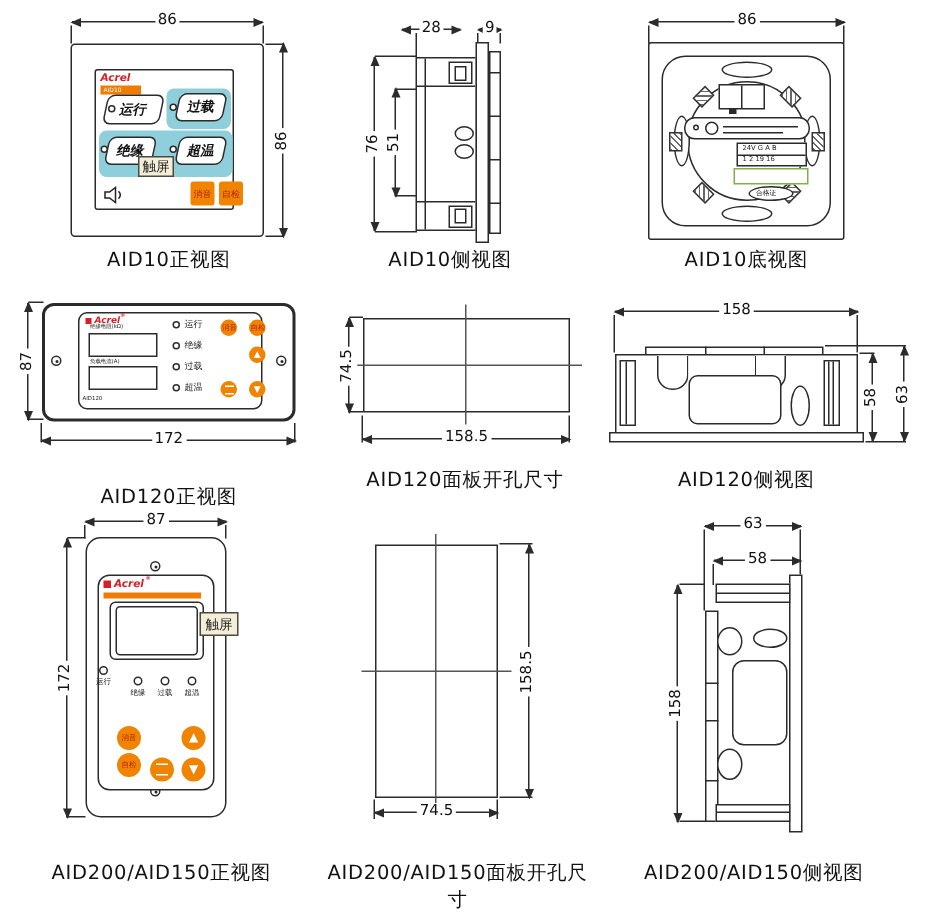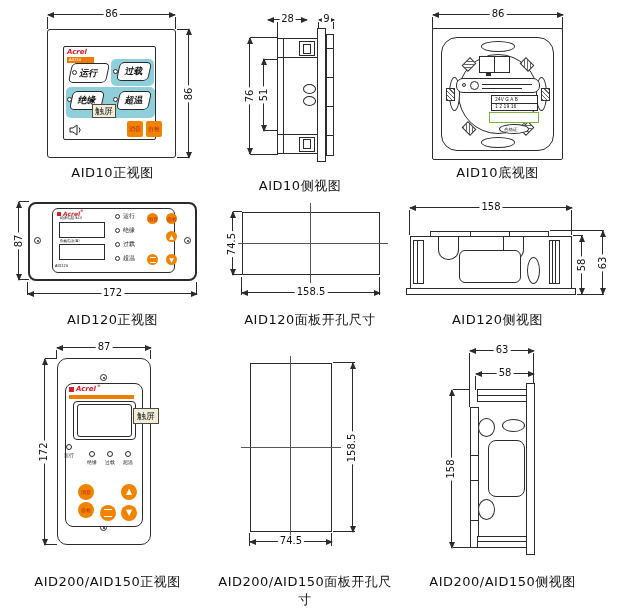--- a/index.html
+++ b/index.html
@@ -139,21 +139,21 @@
     <div class="dv" style="left:249px;top:38px;height:116px">
       <span class="dlab">76</span>
     </div>
     <div class="dv" style="left:263px;top:59px;height:72px">
       <span class="dlab">51</span>
     </div>
     <div class="ln" style="left:250px;top:37px;width:28px;height:1px"></div>
     <div class="ln" style="left:250px;top:154px;width:28px;height:1px"></div>
     <div class="ln" style="left:264px;top:59px;width:14px;height:1px"></div>
     <div class="ln" style="left:264px;top:130px;width:14px;height:1px"></div>
-    <div class="cap" style="left:230px;top:177px;width:140px">AID10侧视图</div>
+    <div class="cap" style="left:230px;top:164px;width:140px">AID10侧视图</div>
   </div>
 
   <div class="abs">
     <div class="dh" style="left:433px;top:14px;width:130px">
       <span class="dlab">86</span>
     </div>
     <div class="ln" style="left:432px;top:17px;width:1px;height:12px"></div>
     <div class="ln" style="left:562px;top:17px;width:1px;height:12px"></div>
     <div class="box b15" style="left:432px;top:28px;width:131px;height:132px;border-radius:2px"></div>
     <div class="box" style="left:441px;top:37px;width:113px;height:114px;border-radius:16px"></div>
@@ -240,21 +240,21 @@
     </div>
     <div class="obtn" style="left:166px;top:231px;width:11px;height:11px">
       <span class="g" style="font-size:6px">▲</span>
     </div>
     <div class="obtn" style="left:147px;top:254px;width:11px;height:11px">
       <span class="setlines" style="width:6px;height:4px"></span>
     </div>
     <div class="obtn" style="left:166px;top:254px;width:11px;height:11px">
       <span class="g" style="font-size:6px">▼</span>
     </div>
-    <div class="cap" style="left:30px;top:311px;width:165px">AID120正视图</div>
+    <div class="cap" style="left:30px;top:322px;width:165px">AID120正视图</div>
   </div>
 
   <div class="abs">
     <div class="box b15" style="left:242px;top:212px;width:138px;height:63px"></div>
     <div class="lngray" style="left:234px;top:243px;width:154px;height:1px"></div>
     <div class="lngray" style="left:310px;top:203px;width:1px;height:80px"></div>
     <div class="dv" style="left:232px;top:212px;height:63px">
       <span class="dlab">74.5</span>
     </div>
     <div class="ln" style="left:233px;top:211px;width:9px;height:1px"></div>

